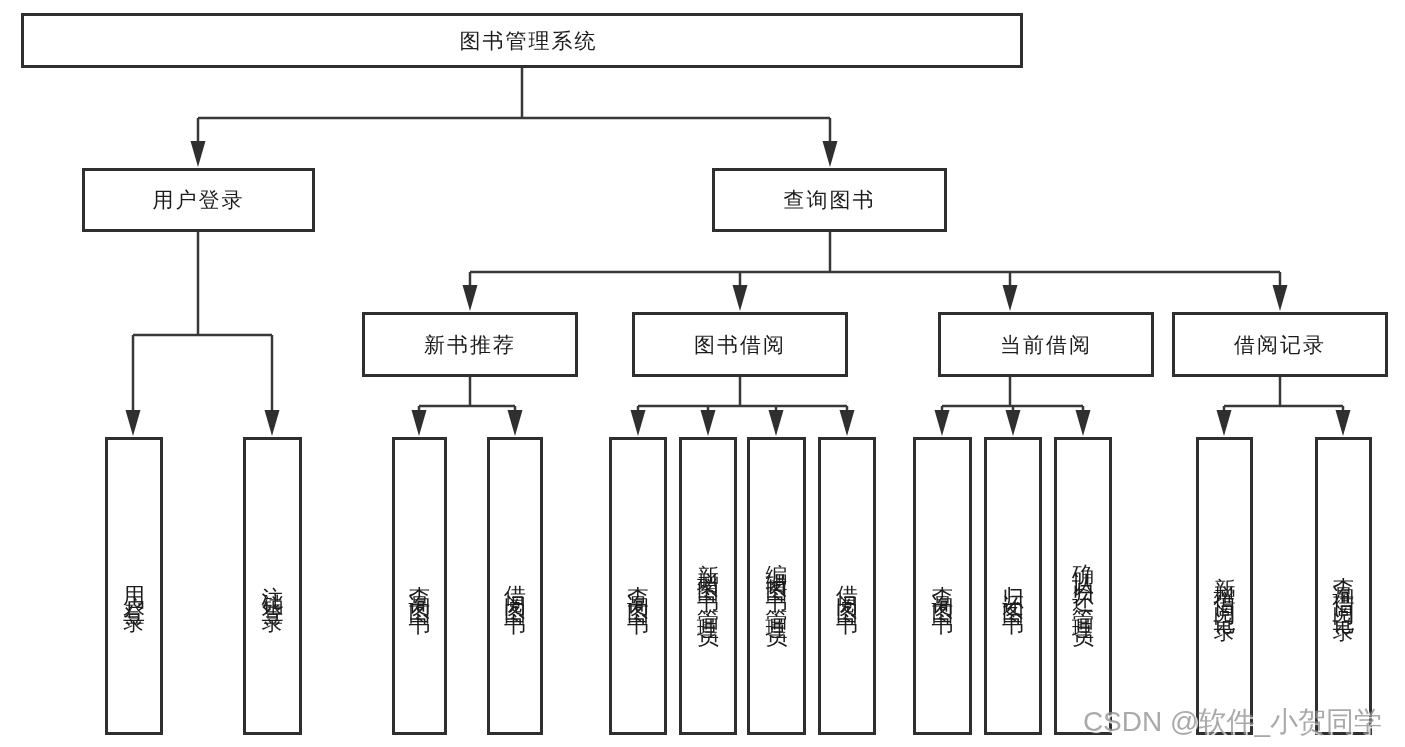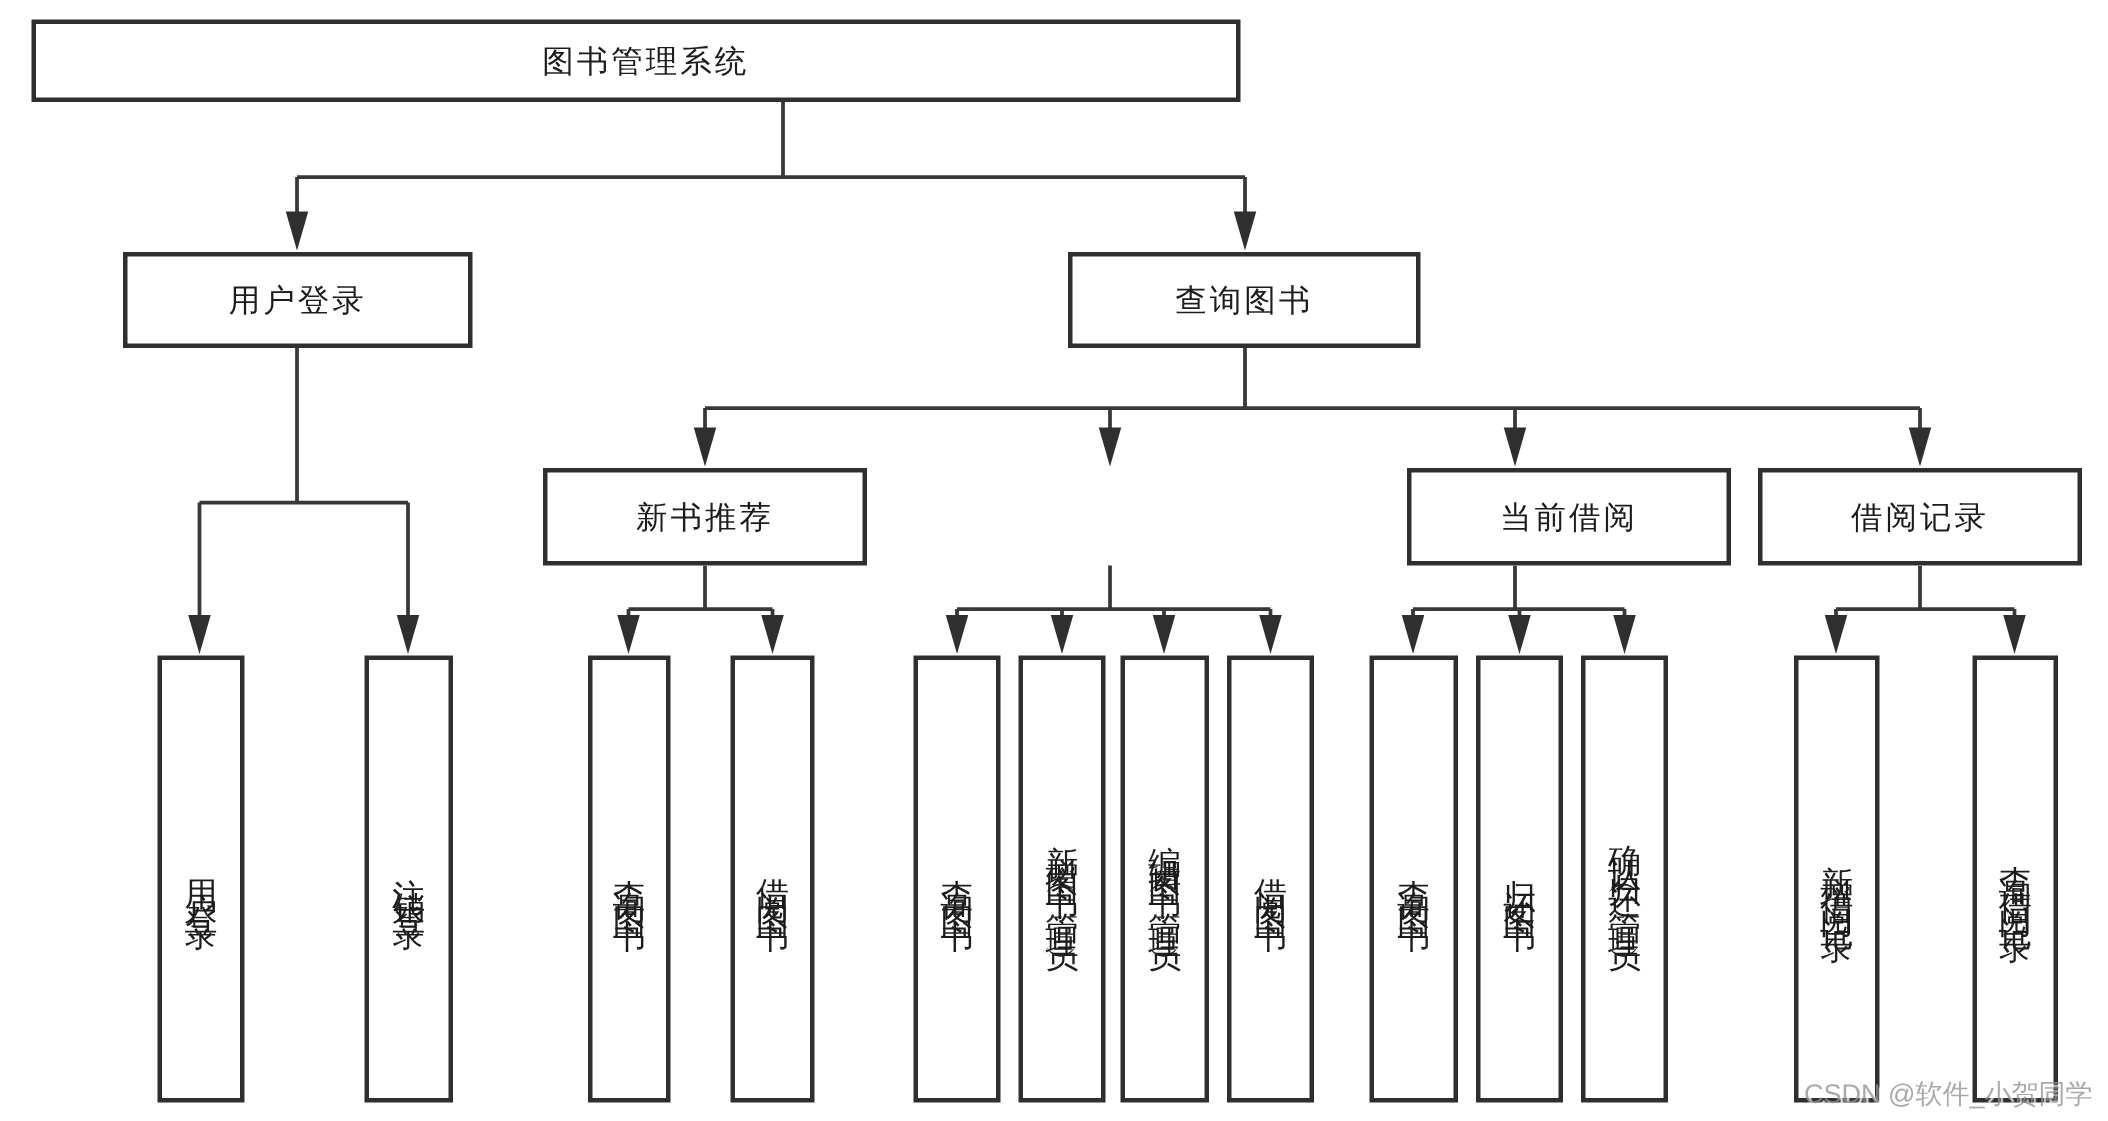--- a/index.html
+++ b/index.html
@@ -34,23 +34,23 @@
   .vlabel {
     writing-mode: vertical-rl;
     text-orientation: mixed;
     font-size: 22px;
     letter-spacing: 9px;
     line-height: 1.0;
     white-space: nowrap;
   }
   .watermark {
     position: absolute;
-    right: 10px;
+    right: 23px;
     bottom: 6px;
-    font-size: 18px;
+    font-size: 28px;
     color: rgba(145, 145, 145, 0.78);
     text-shadow: 2px 2px 1px rgba(255, 255, 255, 0.9);
     white-space: nowrap;
     text-align: right;
   }
 </style>
 </head>
 <body>
 
 <div class="canvas">
@@ -88,33 +88,36 @@
       <polygon points="768.5,410 783.5,410 776,436"></polygon>
       <polygon points="839.5,410 854.5,410 847,436"></polygon>
       <polygon points="934.5,410 949.5,410 942,436"></polygon>
       <polygon points="1005.5,410 1020.5,410 1013,436"></polygon>
       <polygon points="1075.5,410 1090.5,410 1083,436"></polygon>
       <polygon points="1216.5,410 1231.5,410 1224,436"></polygon>
       <polygon points="1335.5,410 1350.5,410 1343,436"></polygon>
     </g>
   </svg>
 
-  <div class="node" style="left:21px; top:13px; width:806px; height:55px;padding-left:13px;">
+  <div class="node" style="left:21px; top:13px; width:1002px; height:55px;padding-left:13px;">
     <span class="hlabel">图书管理系统</span>
   </div>
 
   <div class="node" style="left:82px; top:168px; width:233px; height:64px;">
     <span class="hlabel">用户登录</span>
   </div>
   <div class="node" style="left:712px; top:168px; width:235px; height:64px;">
     <span class="hlabel">查询图书</span>
   </div>
 
   <div class="node" style="left:362px; top:312px; width:216px; height:65px;">
     <span class="hlabel">新书推荐</span>
+  </div>
+  <div class="node" style="left:632px; top:312px; width:216px; height:65px;">
+    <span class="hlabel">图书借阅</span>
   </div>
   <div class="node" style="left:902px; top:312px; width:216px; height:65px;margin-left:36px;">
     <span class="hlabel">当前借阅</span>
   </div>
   <div class="node" style="left:1172px; top:312px; width:216px; height:65px;">
     <span class="hlabel">借阅记录</span>
   </div>
 
   <div class="node" style="left:105px; top:437px; width:58px; height:298px;">
     <span class="vlabel">用户登录</span>

